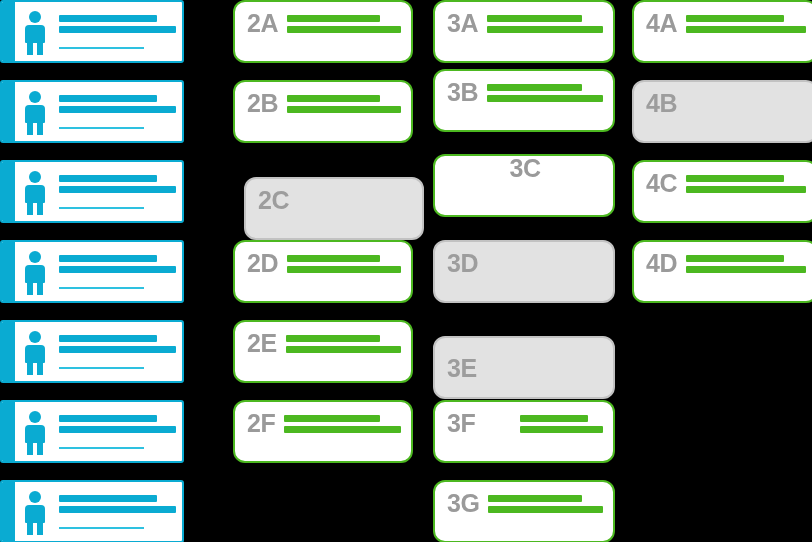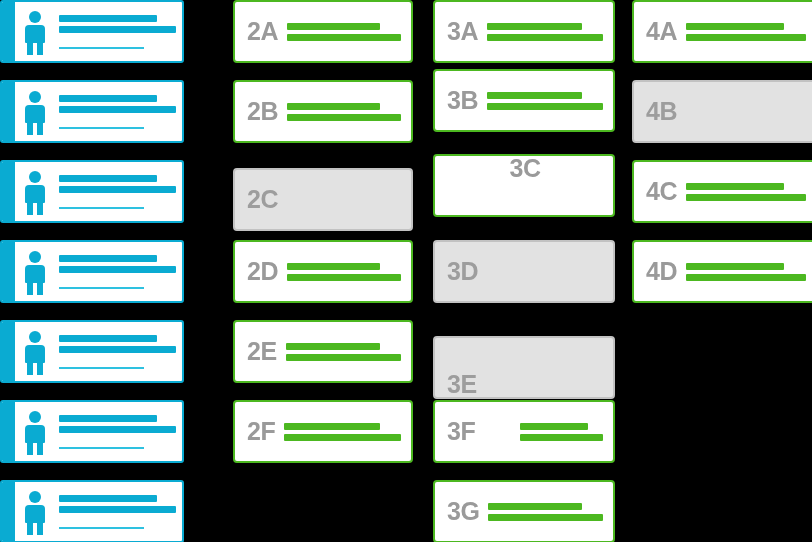--- a/index.html
+++ b/index.html
@@ -112,24 +112,24 @@
     margin-top: 14px;
   }
 
   
   .task-card {
     position: absolute;
     left: 0;
     height: 63px;
     background: #ffffff;
     border: 2px solid #4cb820;
-    border-radius: 4px;
+    border-radius: 12px;
     display: flex;
     align-items: center;
-    padding: 0 10px 0 12px;
+    padding: 0 10px 16px 12px;
     overflow: hidden;
   }
   .task-card.disabled {
     background: #e2e2e2;
     border-color: #c2c2c2;
   }
   .task-label {
     font-size: 25px;
     font-weight: bold;
     color: #9a9a9a;
@@ -287,21 +287,21 @@
           <div class="t-bar t2"></div>
         </div>
       </div>
       <div class="task-card" style="top: 80px;">
         <div class="task-label">2B</div>
         <div class="task-bars">
           <div class="t-bar t1"></div>
           <div class="t-bar t2"></div>
         </div>
       </div>
-      <div class="task-card disabled" style="top: 168px;">
+      <div class="task-card disabled" style="top: 177px; margin-left: 11px;">
         <div class="task-label">2C</div>
       </div>
       <div class="task-card" style="top: 240px;">
         <div class="task-label">2D</div>
         <div class="task-bars">
           <div class="t-bar t1"></div>
           <div class="t-bar t2"></div>
         </div>
       </div>
       <div class="task-card" style="top: 320px;">

